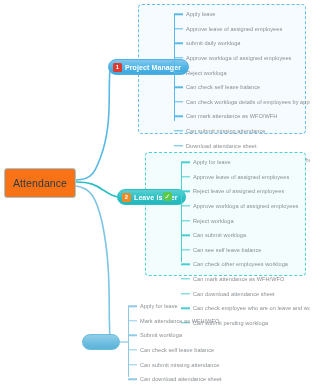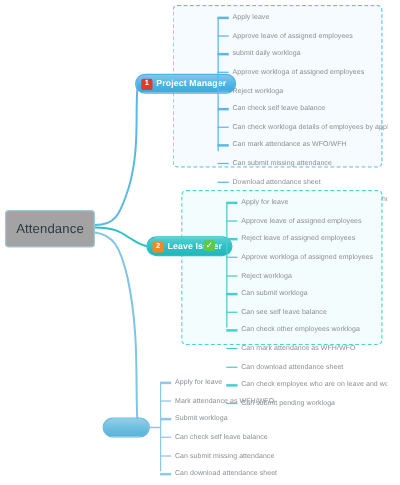--- a/index.html
+++ b/index.html
@@ -8,21 +8,21 @@
     font-family:"Liberation Sans","DejaVu Sans",sans-serif;
     -webkit-font-smoothing:antialiased;
   }
   #canvas{position:absolute;inset:0;width:310px;height:388px;}
   #edges{position:absolute;left:0;top:0;width:310px;height:388px;pointer-events:none;}
 
   
   .root-node{
     position:absolute;left:4px;top:168px;width:72px;height:30px;
     box-sizing:border-box;
-    background:#a3a3a3;border:1.2px solid #9dc8da;border-radius:3px;
+    background:#f97316;border:1.2px solid #9dc8da;border-radius:3px;
     display:flex;align-items:center;justify-content:center;
   }
   .root-label{font-size:10.5px;color:#2b3b44;letter-spacing:.1px;white-space:nowrap;}
 
   
   .pill{
     position:absolute;box-sizing:border-box;height:16px;
     border-radius:9px;display:flex;align-items:center;
     padding:0 7px 0 4px;white-space:nowrap;
   }

